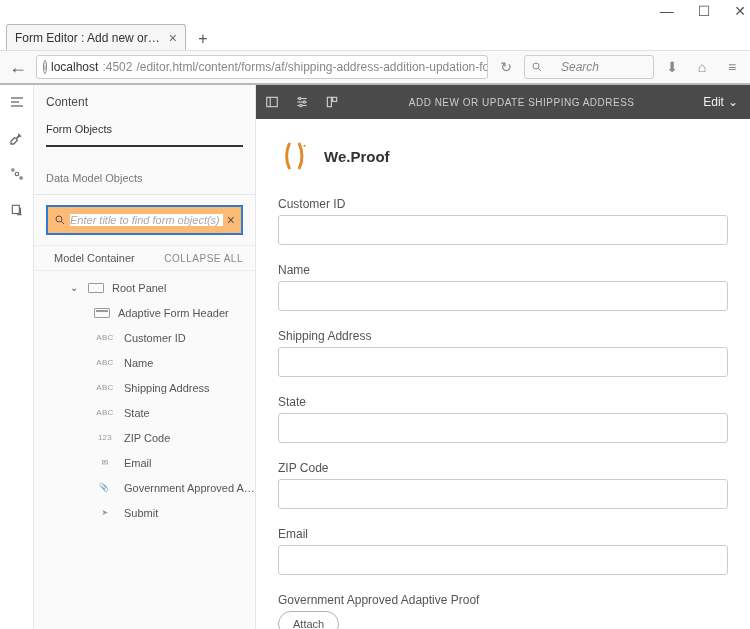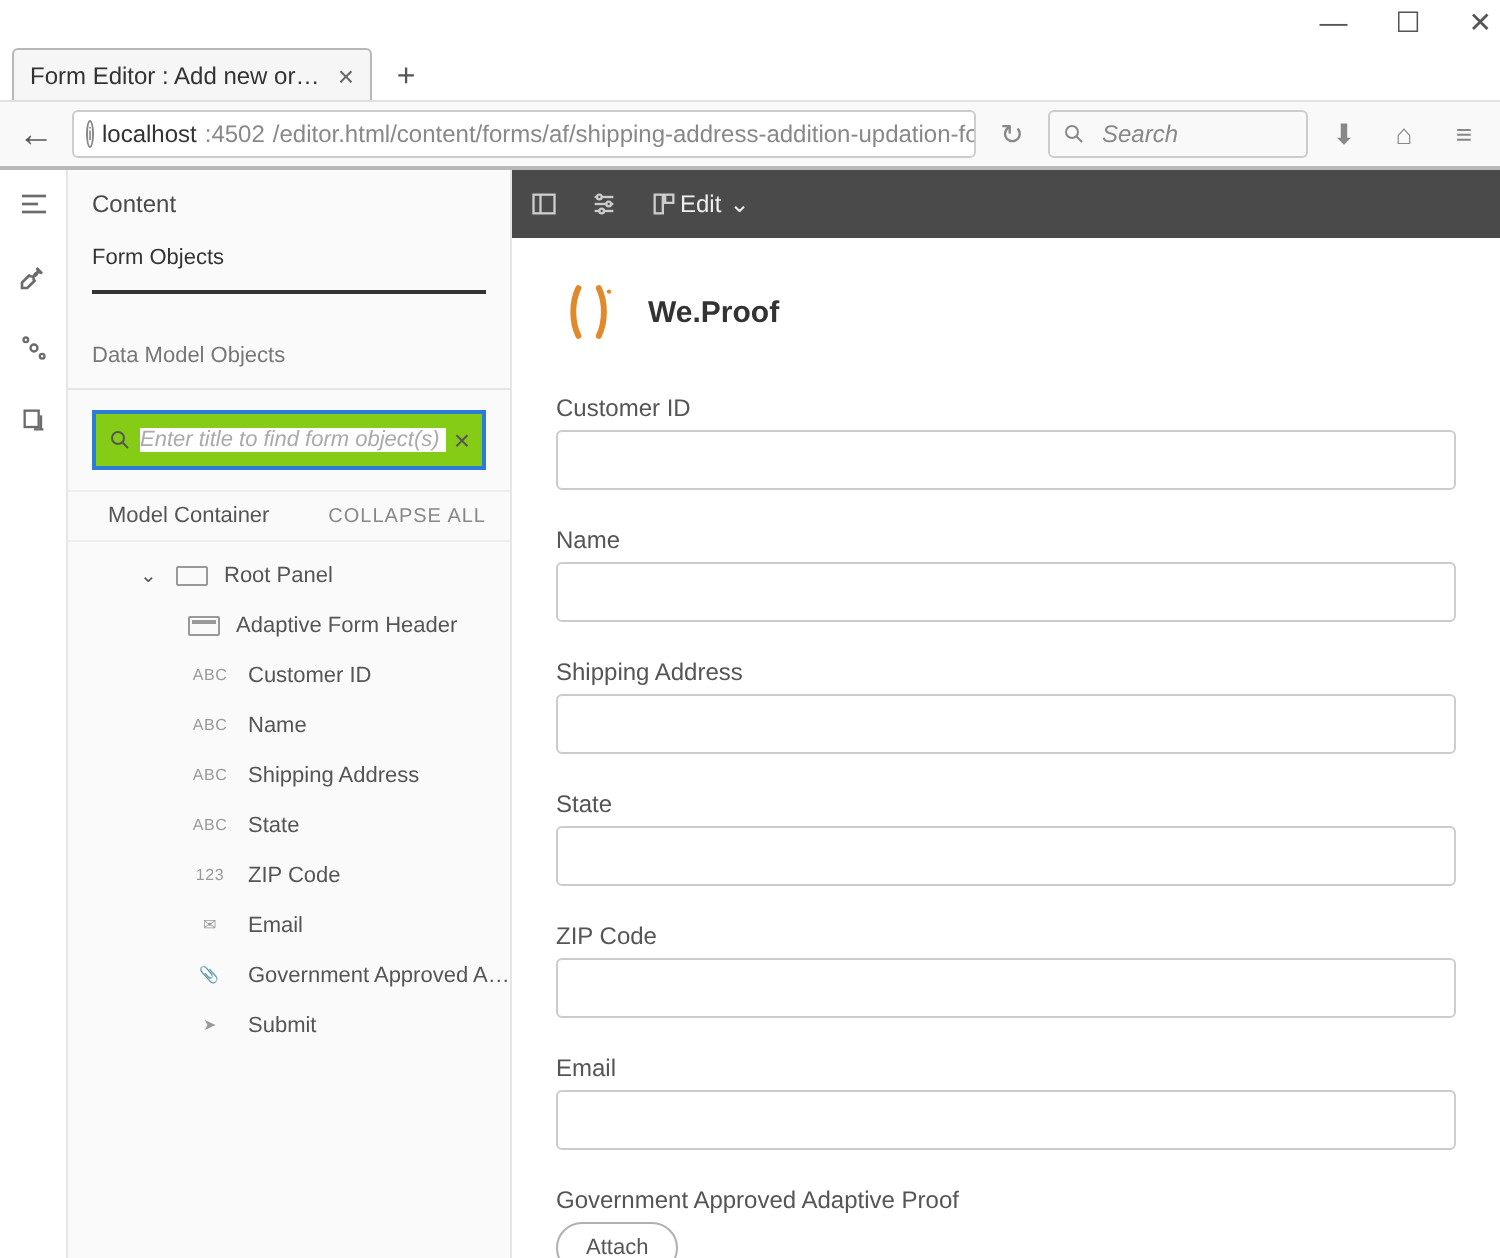--- a/index.html
+++ b/index.html
@@ -15,35 +15,35 @@
   .tab span.close { color: #666; font-size: 14px; }
   .tab-plus { width: 26px; height: 22px; display: flex; align-items: center; justify-content: center; color: #555; margin-left: 4px; font-size: 16px; }
   .url-bar { height: 34px; display: flex; align-items: center; padding: 0 6px; gap: 6px; background: #f9f9f9; border-top: 1px solid #e0e0e0; border-bottom: 1px solid #b8b8b8; }
   .url-btn { width: 24px; height: 24px; display: flex; align-items: center; justify-content: center; color: #888; font-size: 14px; border-radius: 3px; }
   .url-btn.back { font-size: 18px; color: #555; }
   .url-field { flex: 1; display: flex; align-items: center; height: 24px; border: 1px solid #ccc; border-radius: 3px; padding: 0 6px; font-size: 12px; color: #555; background: #fff; gap: 4px; overflow: hidden; }
   .url-field .info-icon { width:14px; height:14px; border:1px solid #888; border-radius:50%; display:inline-flex; align-items:center; justify-content:center; font-size:9px; color:#888; }
   .url-field .host { color: #333; }
   .url-field .path { color: #888; white-space: nowrap; }
   .url-right { display:flex; align-items:center; gap:6px; }
-  .search-box { width: 130px; height: 24px; border: 1px solid #ccc; border-radius: 3px; display: flex; align-items: center; padding: 0 6px; gap: 8px; font-size: 12px; color: #888; font-style: italic; }
+  .search-box { width: 130px; height: 24px; border: 1px solid #ccc; border-radius: 3px; display: flex; align-items: center; padding: 0 6px; gap: 18px; font-size: 12px; color: #888; font-style: italic; }
   .search-box svg { flex-shrink:0; }
 
   
   .app { display: flex; height: calc(629px - 84px); }
   .rail { width: 34px; background: #fff; border-right: 1px solid #e6e6e6; display: flex; flex-direction: column; align-items: center; padding-top: 8px; gap: 18px; }
   .rail-icon { width:18px; height:18px; display:flex; align-items:center; justify-content:center; color:#6b6b6b; }
 
   .sidebar { width: 222px; background: #fafafa; border-right: 1px solid #e6e6e6; display:flex; flex-direction:column; }
   .sidebar-head { padding: 10px 12px 6px; font-size: 12px; color: #4a4a4a; font-weight: 400; background:#fafafa; }
   .side-tabs { display: flex; gap: 18px; padding: 0 12px; border-bottom: 1px solid #e6e6e6; font-size: 11px; color: #777; flex-direction: column; }
   .side-tab { padding: 8px 0 10px; cursor: pointer; }
   .side-tab.active { color: #333; border-bottom: 2px solid #333; margin-bottom: -1px; font-weight:500; }
   .search-wrap { padding: 10px 12px; }
-  .search-field { height: 30px; border: 2px solid #2d7bd6; background:#84cc16; display:flex; align-items:center; padding: 0 6px; gap: 4px; }
+  .search-field { height: 30px; border: 2px solid #2d7bd6; background:#fdba74; display:flex; align-items:center; padding: 0 6px; gap: 4px; }
   .search-field input { border:none; outline:none; flex:1; font-size:11px; font-style:italic; color:#333; }
   .search-field input::placeholder { color:#aaa; font-style:italic; }
   .search-field .sx { color:#555; font-size:14px; cursor:pointer; }
   .tree-head { display:flex; align-items:center; padding: 6px 12px; font-size:11px; color:#888; border-top:1px solid #eee; border-bottom:1px solid #eee; }
   .tree-head .lbl { flex:1; color:#555; display:flex; align-items:center; gap:8px; }
   .tree-head .collapse { font-size:10px; letter-spacing:0.5px; color:#888; }
   .tree { padding: 4px 0; overflow-y:auto; }
   .tree-row { display:flex; align-items:center; height:25px; padding-left: 24px; font-size:11px; color:#555; cursor:pointer; gap:8px; }
   .tree-row.depth1 { padding-left: 36px; }
   .tree-row.depth2 { padding-left: 60px; }
@@ -232,20 +232,21 @@
               <circle cx="10" cy="18" r="2" fill="#4a4a4a"></circle>
             </svg>
         </div>
         <div class="ct-icon">
           <svg viewBox="0 0 24 24" width="14" height="14" fill="none" stroke="#ccc" stroke-width="2">
               <rect x="4" y="4" width="7" height="16"></rect>
               <rect x="13" y="4" width="7" height="7"></rect>
             </svg>
         </div>
       </div>
+      <div class="ct-title">ADD NEW OR UPDATE SHIPPING ADDRESS</div>
       <div class="ct-edit">
         <span>Edit</span>
         <span>⌄</span>
       </div>
     </div>
     <div class="canvas-body">
       <div class="brand-row">
         <div class="brand-logo">
           <svg viewBox="0 0 40 40">
               <path d="M12 6 C 8 14, 8 26, 12 34" stroke="#e08a2c" stroke-width="3.5" fill="none" stroke-linecap="round"></path>

